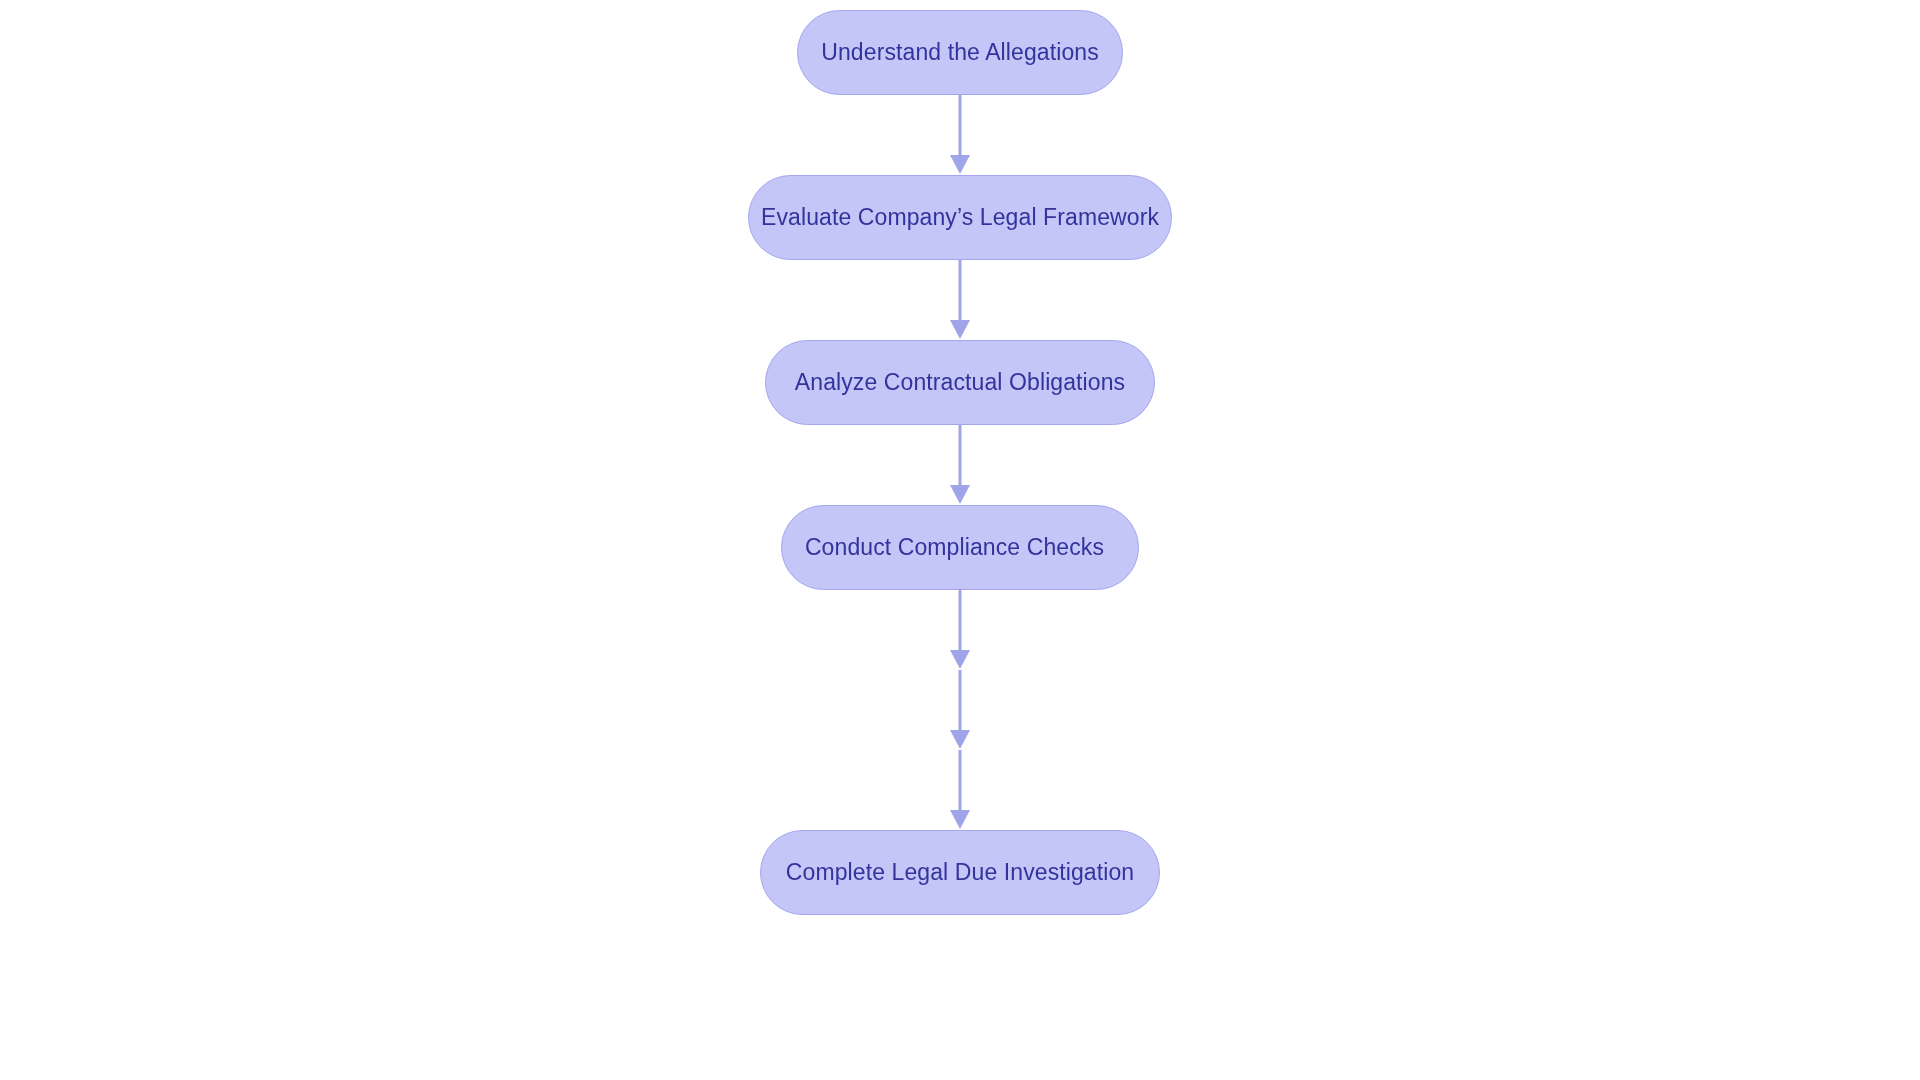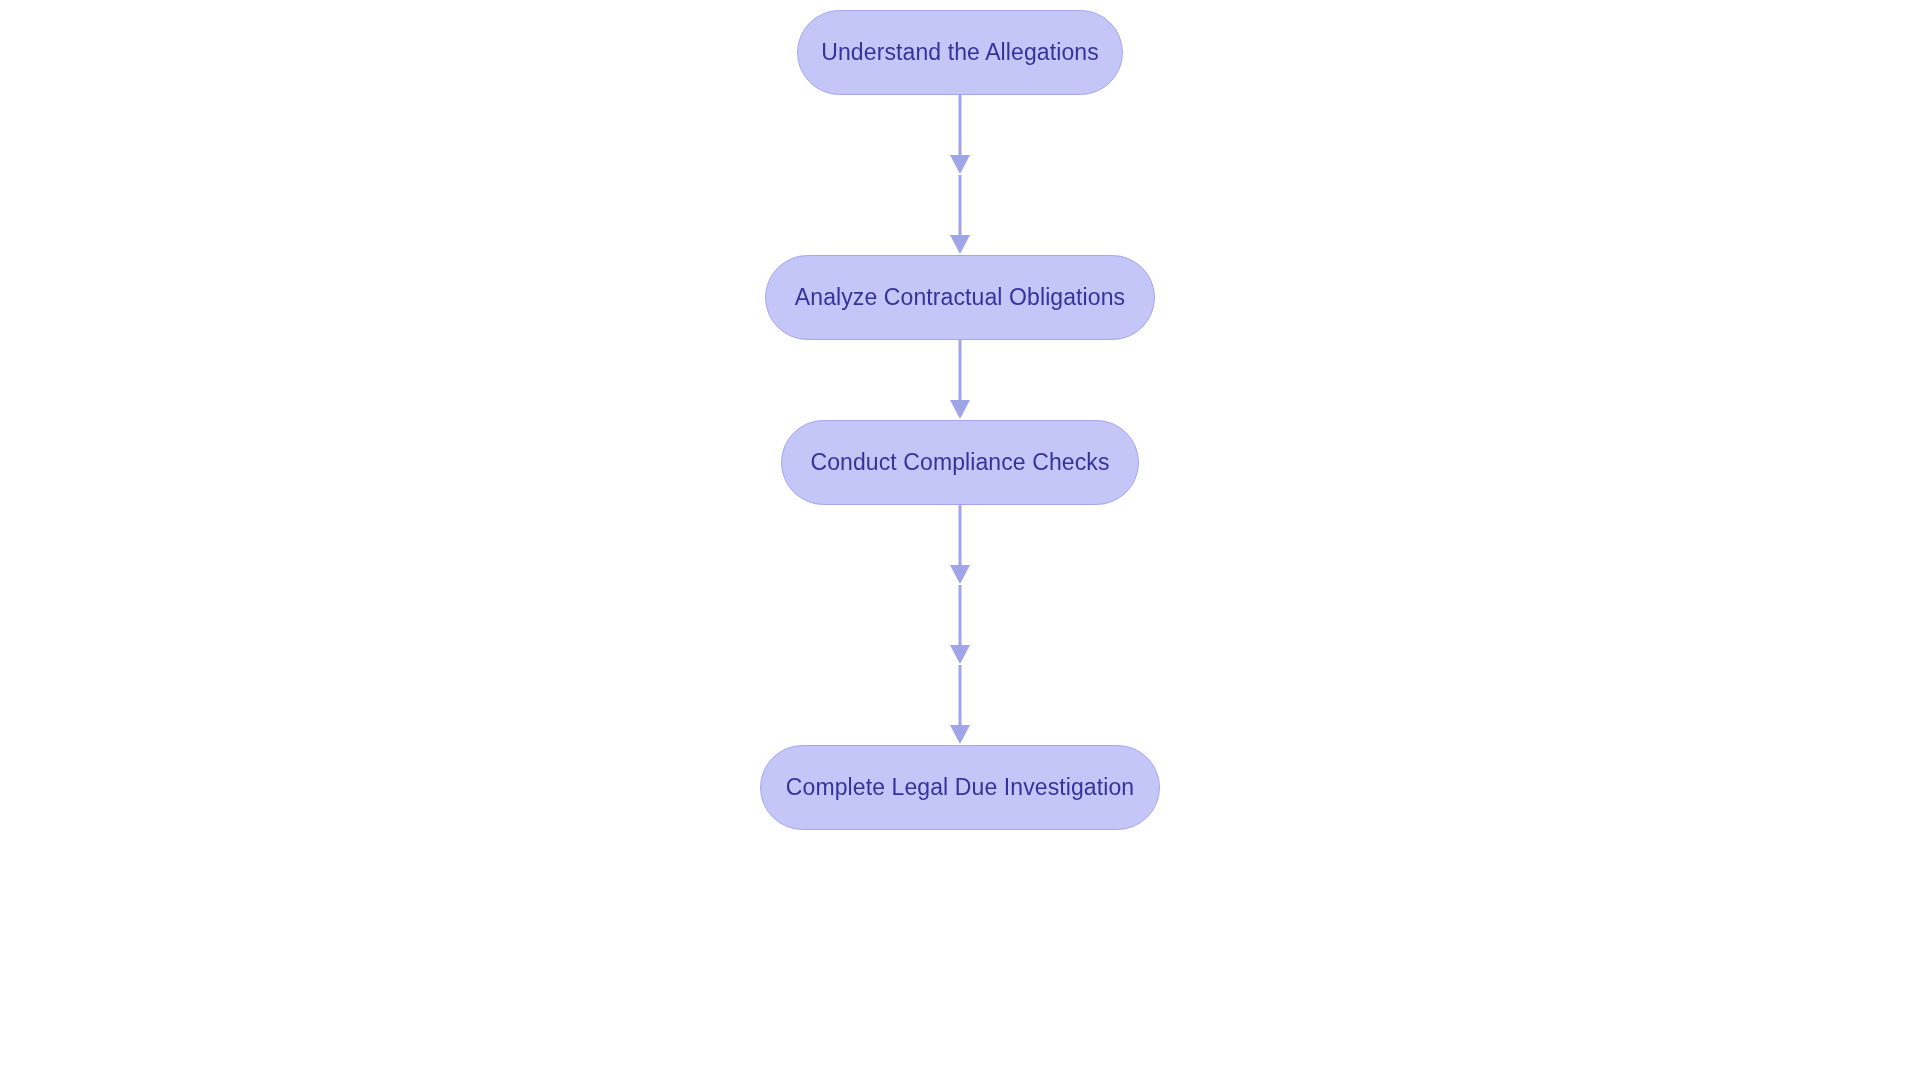--- a/index.html
+++ b/index.html
@@ -52,21 +52,21 @@
     color: #33339c;
     white-space: nowrap;
     letter-spacing: 0.1px;
     font-weight: 400;
   }
 
   
   .node.w-1 { width: 326px; }
   .node.w-2 { width: 424px; }
   .node.w-3 { width: 390px; text-align: center; }
-  .node.w-4 { width: 358px; }
+  .node.w-4 { width: 358px; justify-content: flex-end; }
   .node.w-5 { width: 340px; }
   .node.w-6 { width: 344px; }
   .node.w-7 { width: 400px; }
 
   
   .connector {
     flex: 0 0 auto;
     width: 30px;
     height: 80px;
     position: relative;
@@ -105,20 +105,23 @@
 
     <div class="node w-1">
       <span class="node-label">Understand the Allegations</span>
     </div>
 
     <div class="connector">
       <div class="connector-line"></div>
       <div class="connector-arrow"></div>
     </div>
 
+    <div class="node w-2">
+      <span class="node-label">Evaluate Company’s Legal Framework</span>
+    </div>
 
     <div class="connector">
       <div class="connector-line"></div>
       <div class="connector-arrow"></div>
     </div>
 
     <div class="node w-3">
       <span class="node-label">Analyze Contractual Obligations</span>
     </div>
 

